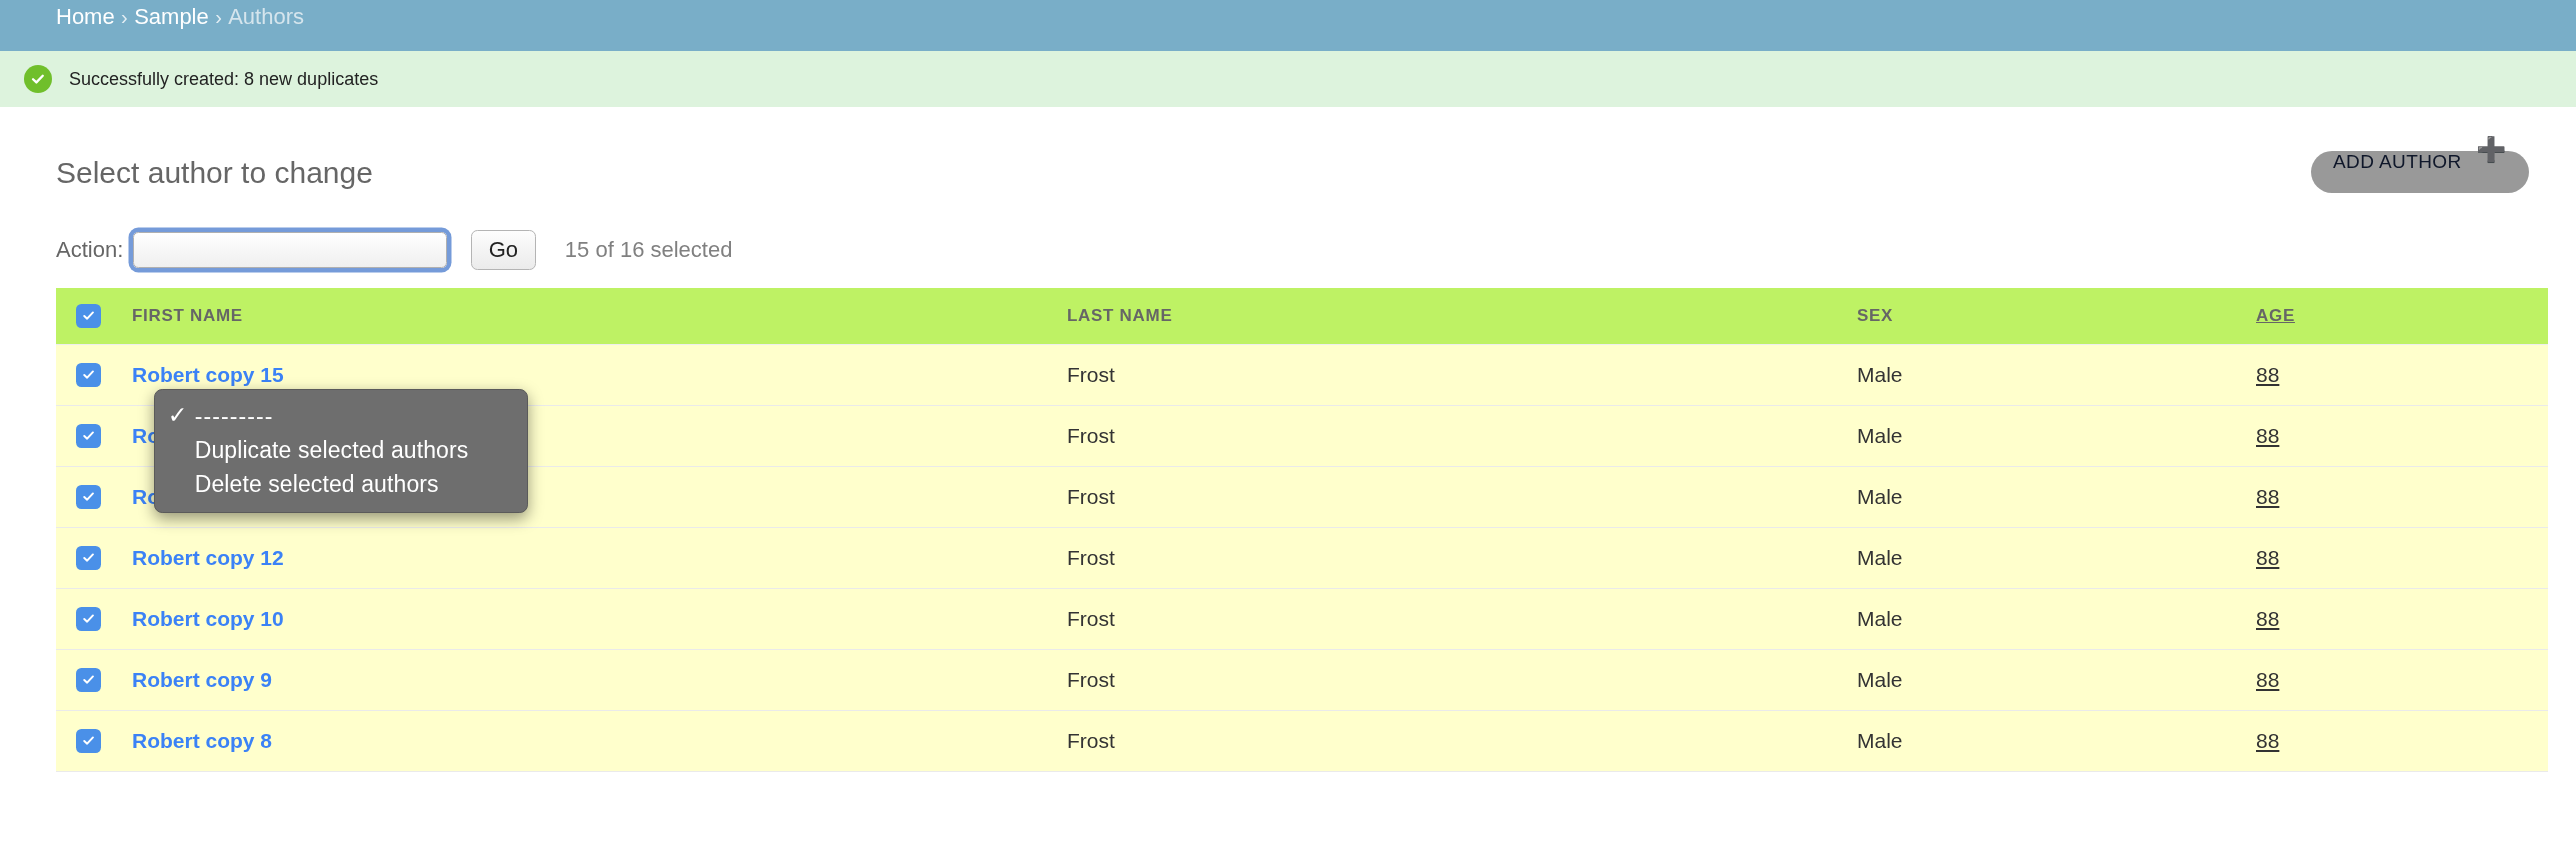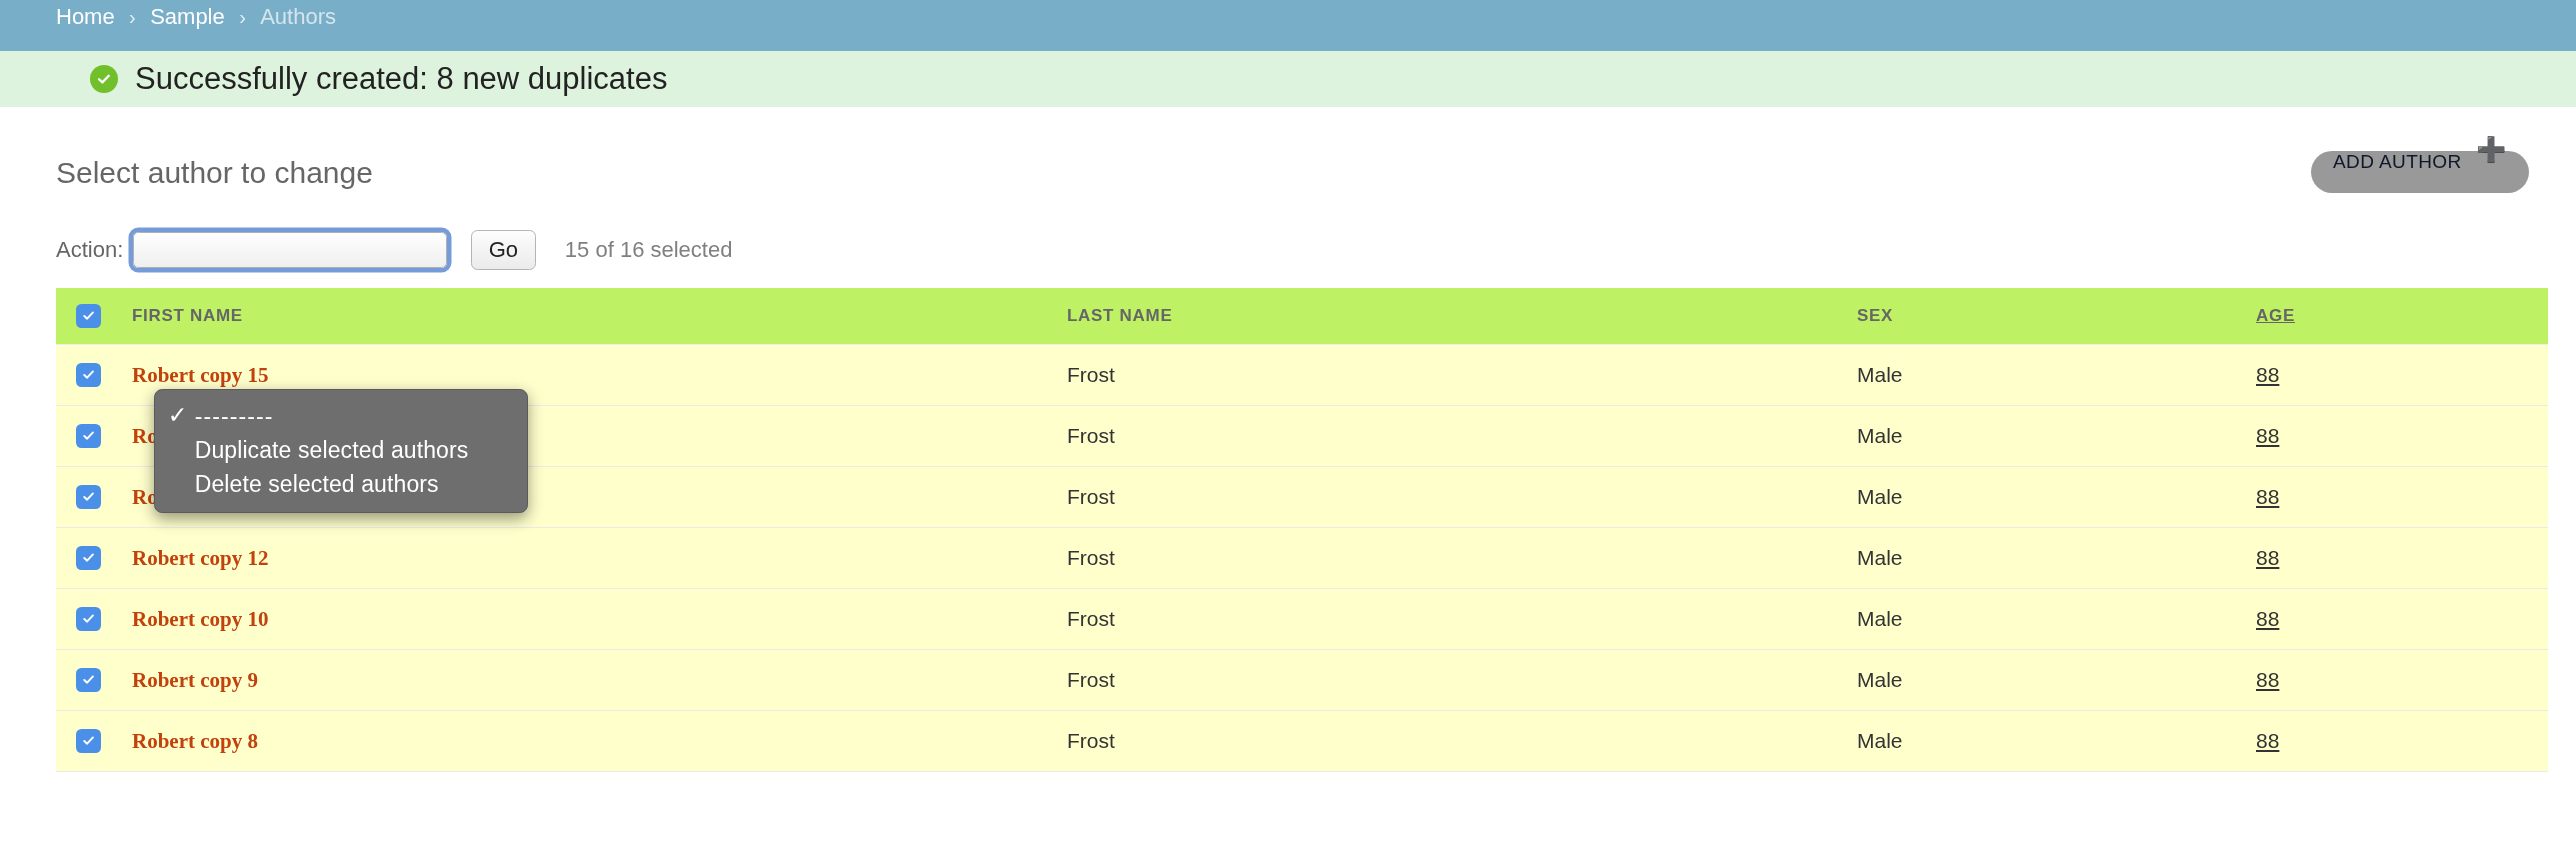--- a/index.html
+++ b/index.html
@@ -19,21 +19,20 @@
   
   .breadcrumbs {
     background: #79aec8;
     height: 51px;
     display: flex;
     align-items: center;
     padding: 0 0 17px 56px;
     font-size: 22px;
     color: #ffffff;
     box-sizing: border-box;
-    gap: 8px;
   }
   .breadcrumbs a {
     color: #ffffff;
     text-decoration: none;
   }
   .breadcrumbs .sep {
     margin: 0 6.4px;
     color: #e3eef4;
     font-size: 20px;
   }
@@ -41,22 +40,22 @@
     color: #d5e5ed;
   }
 
   
   .messagelist {
     background: #dfd;
     background: #ddf3dd;
     height: 56px;
     display: flex;
     align-items: center;
-    padding-left: 90px;
-    font-size: 31px;
+    padding-left: 24px;
+    font-size: 18px;
     color: #222;
     box-sizing: border-box;
   }
   .msg-icon {
     width: 28px;
     height: 28px;
     border-radius: 50%;
     background: #70bf2b;
     display: inline-flex;
     align-items: center;
@@ -223,25 +222,24 @@
     border-bottom: 0.9px solid #eaeaea;
     color: #333;
   }
   .col-check { width: 56px; padding-left: 20px !important; }
   .col-first { width: 935px; }
   .col-last  { width: 790px; }
   .col-sex   { width: 399px; }
   .col-age   { width: 292px; text-decoration: underline; }
 
   .results a.rowlink {
-    color: #c2410c;
+    color: #3b82f6;
     font-weight: bold;
     text-decoration: none;
     font-size: 21px;
-    font-family: Liberation Serif, serif;
   }
 
   
   .cb {
     width: 24.5px;
     height: 24.5px;
     border-radius: 5.4px;
     background: #4a90e8;
     display: inline-flex;
     align-items: center;

